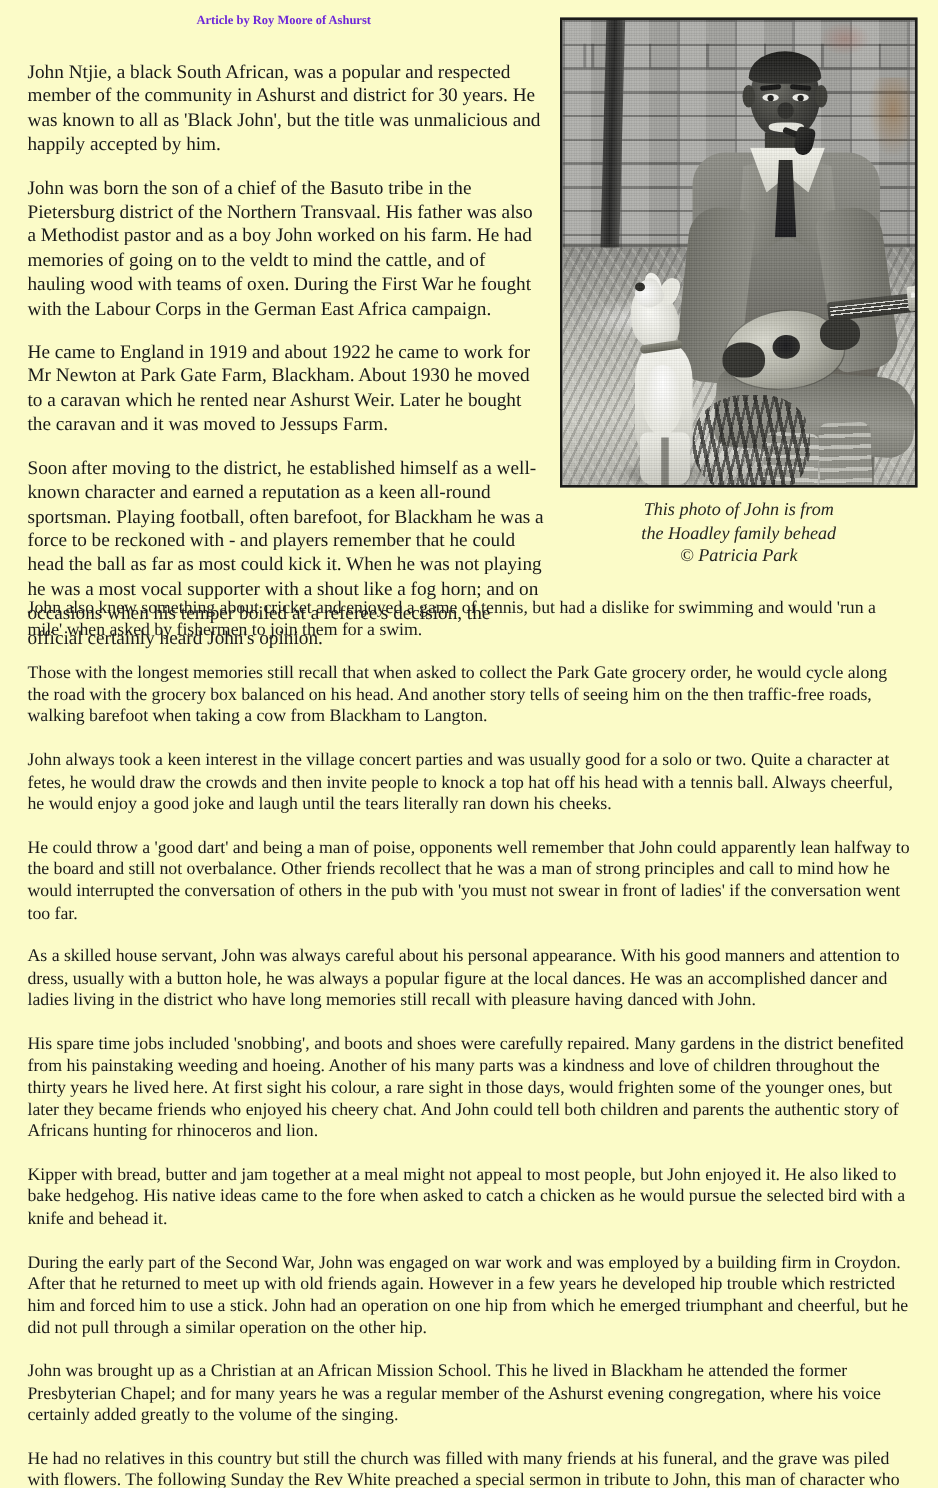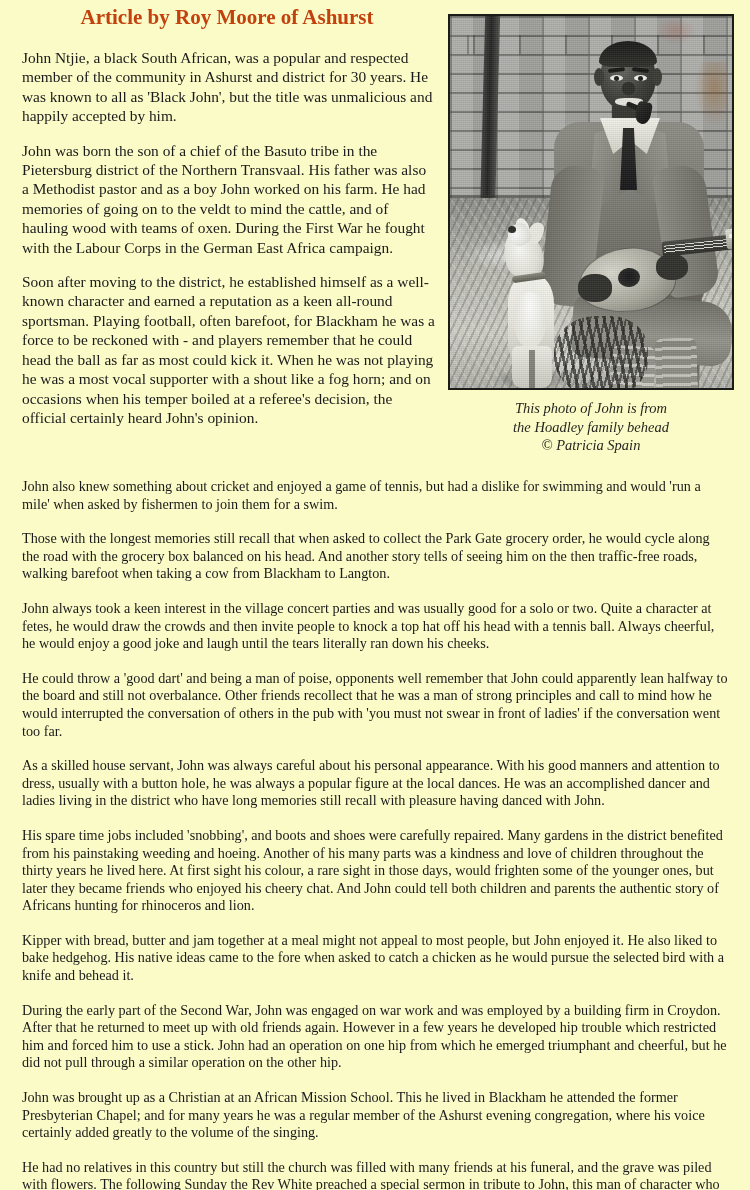--- a/index.html
+++ b/index.html
@@ -375,23 +375,23 @@
   .photo-caption div { white-space: nowrap; font-style: italic; }
 
   
   .title {
     position: absolute;
     left: 22px;
     top: 7px;
     width: 410px;
     text-align: center;
     font-weight: bold;
-    font-size: 21px;
+    font-size: 10px;
     line-height: 20px;
-    color: #c2410c;
+    color: #6d28d9;
   }
   .col-left {
     position: absolute;
     left: 22px;
     top: 48px;
     width: 414px;
   }
   .col-left p {
     margin: 0 0 15px 0;
     font-size: 15.4px;
@@ -484,27 +484,28 @@
       </div>
 
       <div class="stain-tr"></div>
       <div class="stain-tr2"></div>
       <div class="grain"></div>
     </div>
 
     <div class="photo-caption">
       <div>This photo of John is from</div>
       <div>the Hoadley family behead</div>
-      <div>© Patricia Spain</div>
+      <div>© Patricia Park</div>
     </div>
   </div>
 
   <div class="col-left">
     <p>John Ntjie, a black South African, was a popular and respected member of the community in Ashurst and district for 30 years. He was known to all as 'Black John', but the title was unmalicious and happily accepted by him.</p>
     <p>John was born the son of a chief of the Basuto tribe in the Pietersburg district of the Northern Transvaal. His father was also a Methodist pastor and as a boy John worked on his farm. He had memories of going on to the veldt to mind the cattle, and of hauling wood with teams of oxen. During the First War he fought with the Labour Corps in the German East Africa campaign.</p>
+    <p>He came to England in 1919 and about 1922 he came to work for Mr Newton at Park Gate Farm, Blackham. About 1930 he moved to a caravan which he rented near Ashurst Weir. Later he bought the caravan and it was moved to Jessups Farm.</p>
     <p>Soon after moving to the district, he established himself as a well-known character and earned a reputation as a keen all-round sportsman. Playing football, often barefoot, for Blackham he was a force to be reckoned with - and players remember that he could head the ball as far as most could kick it. When he was not playing he was a most vocal supporter with a shout like a fog horn; and on occasions when his temper boiled at a referee's decision, the official certainly heard John's opinion.</p>
   </div>
 
   <div class="full">
     <p>John also knew something about cricket and enjoyed a game of tennis, but had a dislike for swimming and would 'run a mile' when asked by fishermen to join them for a swim.</p>
     <p>Those with the longest memories still recall that when asked to collect the Park Gate grocery order, he would cycle along the road with the grocery box balanced on his head. And another story tells of seeing him on the then traffic-free roads, walking barefoot when taking a cow from Blackham to Langton.</p>
     <p>John always took a keen interest in the village concert parties and was usually good for a solo or two. Quite a character at fetes, he would draw the crowds and then invite people to knock a top hat off his head with a tennis ball. Always cheerful, he would enjoy a good joke and laugh until the tears literally ran down his cheeks.</p>
     <p>He could throw a 'good dart' and being a man of poise, opponents well remember that John could apparently lean halfway to the board and still not overbalance. Other friends recollect that he was a man of strong principles and call to mind how he would interrupted the conversation of others in the pub with 'you must not swear in front of ladies' if the conversation went too far.</p>
     <p>As a skilled house servant, John was always careful about his personal appearance. With his good manners and attention to dress, usually with a button hole, he was always a popular figure at the local dances. He was an accomplished dancer and ladies living in the district who have long memories still recall with pleasure having danced with John.</p>
     <p>His spare time jobs included 'snobbing', and boots and shoes were carefully repaired. Many gardens in the district benefited from his painstaking weeding and hoeing. Another of his many parts was a kindness and love of children throughout the thirty years he lived here. At first sight his colour, a rare sight in those days, would frighten some of the younger ones, but later they became friends who enjoyed his cheery chat. And John could tell both children and parents the authentic story of Africans hunting for rhinoceros and lion.</p>

